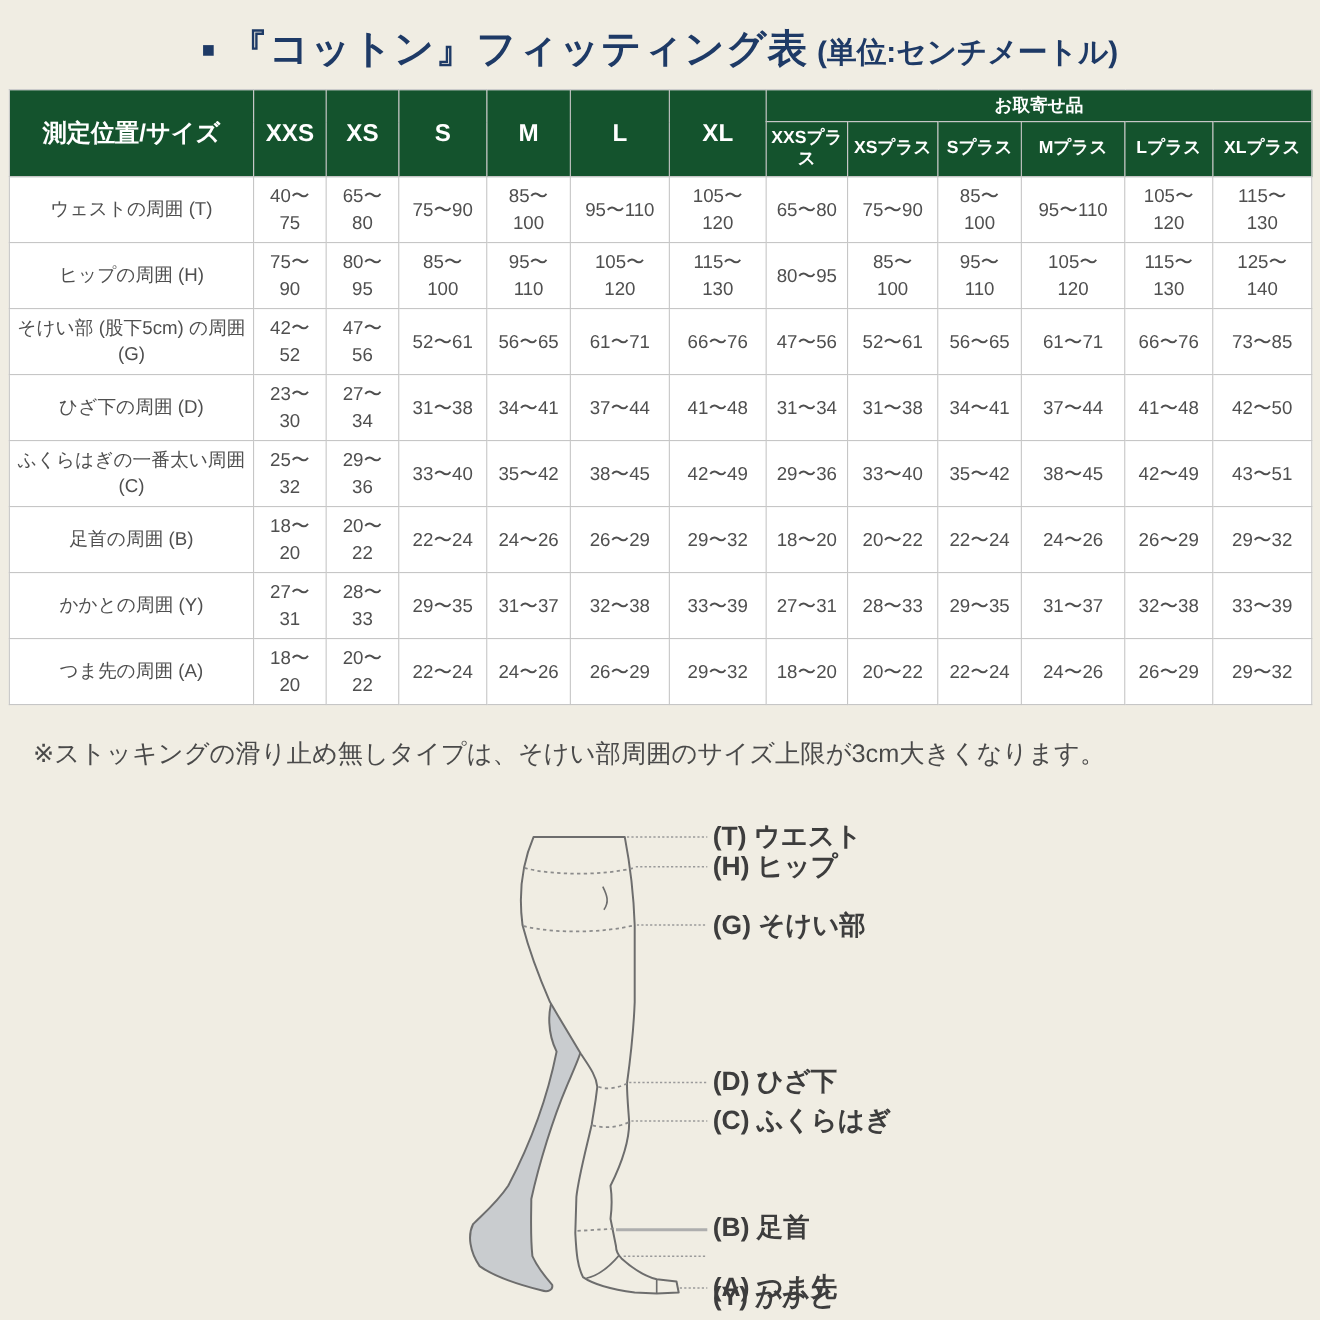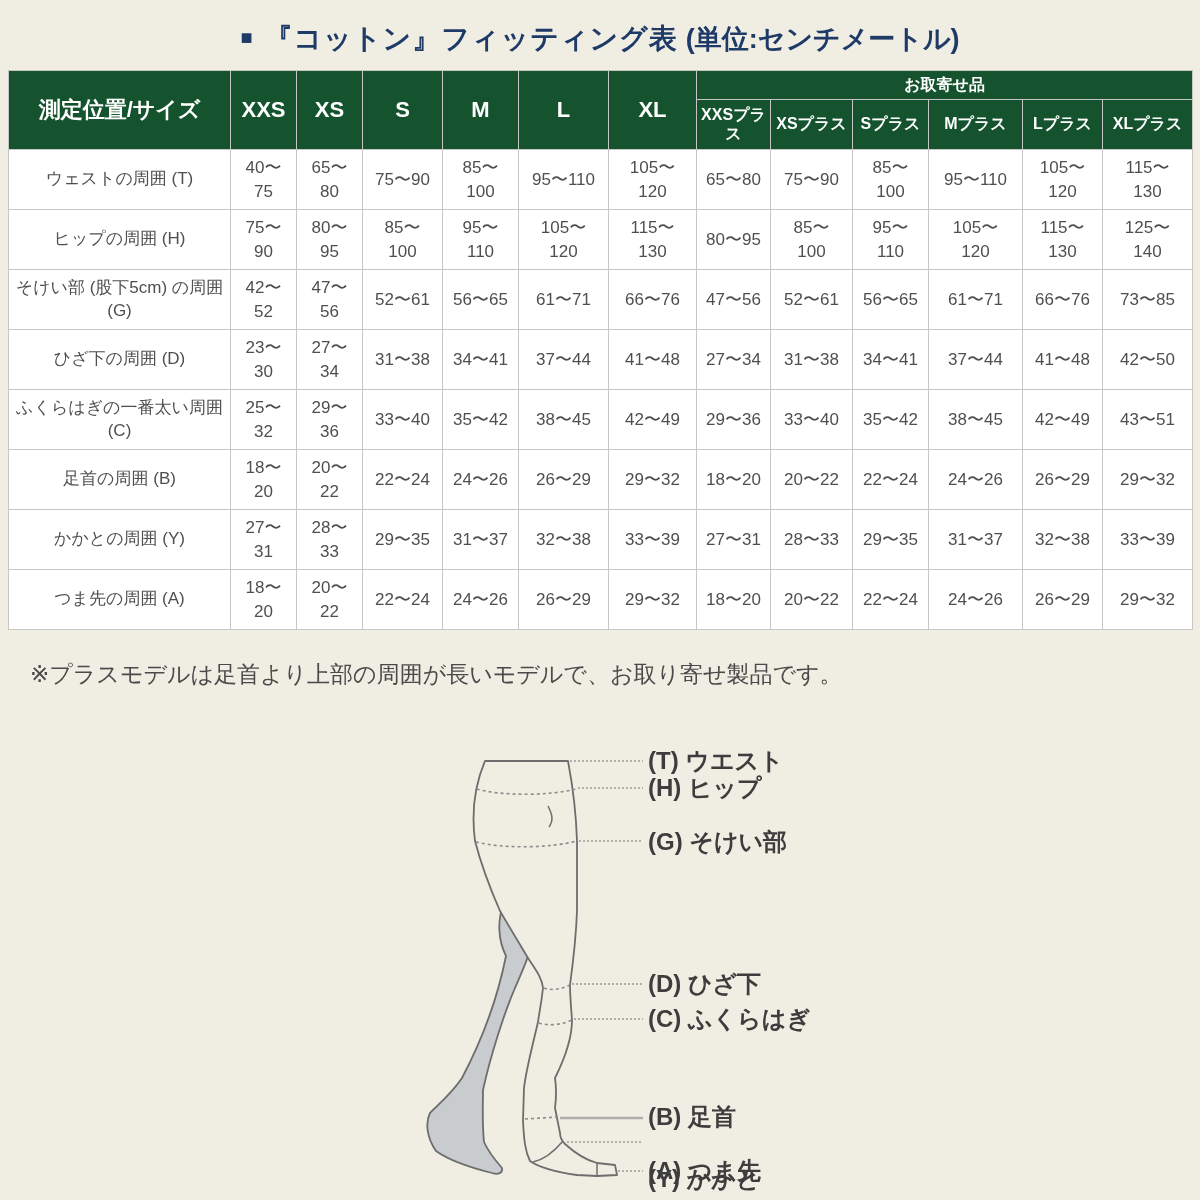--- a/index.html
+++ b/index.html
@@ -5,21 +5,21 @@
   html,body{margin:0;padding:0;}
   body{
     width:1200px;height:1200px;overflow:hidden;position:relative;
     background:#f0ede3;
     font-family:"Liberation Sans","DejaVu Sans",sans-serif;
     color:#4f4f4f;
   }
   
   .title-wrap{padding-top:20px;text-align:center;color:#1e3a66;white-space:nowrap;}
   .title-bullet{font-size:20px;vertical-align:4px;margin-right:12px;font-weight:bold;}
-  .title-main{font-size:28px;font-weight:bold;letter-spacing:1px;}
+  .title-main{font-size:36px;font-weight:bold;letter-spacing:1px;}
   .title-unit{font-size:27px;font-weight:bold;margin-left:8px;}
   
   table.fit{
     border-collapse:collapse;table-layout:fixed;
     width:1184px;margin:12px 8px 0 8px;background:#ffffff;
   }
   table.fit th, table.fit td{border:1px solid #c6c6c6;vertical-align:middle;padding:0;}
   thead th{
     background:#14532d;color:#ffffff;font-weight:bold;
     border:1px solid #b6bfce;text-align:center;
@@ -162,21 +162,21 @@
     <tr>
       <td class="row-label">ひざ下の周囲 (D)</td>
       <td class="c">23〜
 30</td>
       <td class="c">27〜
 34</td>
       <td class="c">31〜38</td>
       <td class="c">34〜41</td>
       <td class="c">37〜44</td>
       <td class="c">41〜48</td>
-      <td class="c">27〜34</td>
+      <td class="c">31〜34</td>
       <td class="c">31〜38</td>
       <td class="c">34〜41</td>
       <td class="c">37〜44</td>
       <td class="c">41〜48</td>
       <td class="c">42〜50</td>
     </tr>
     <tr>
       <td class="row-label">ふくらはぎの一番太い周囲 (C)</td>
       <td class="c">25〜
 32</td>
@@ -241,21 +241,21 @@
       <td class="c">20〜22</td>
       <td class="c">22〜24</td>
       <td class="c">24〜26</td>
       <td class="c">26〜29</td>
       <td class="c">29〜32</td>
     </tr>
   </tbody>
 </table>
 
 <div class="notes">
-  <div>※プラスモデルは足首より上部の周囲が長いモデルで、お取り寄せ製品です。</div>
+  <div>※ストッキングの滑り止め無しタイプは、そけい部周囲のサイズ上限が3cm大きくなります。</div>
 </div>
 
 <div class="diagram">
   <svg width="250" height="452" viewBox="0 0 250 452">
 
     <path d="M104,155 C97,172 98,192 106,208
          C98,248 82,292 62,330
          C52,345 40,355 30,365
          C25,375 27,390 36,403
          C50,413 72,420 92,425

